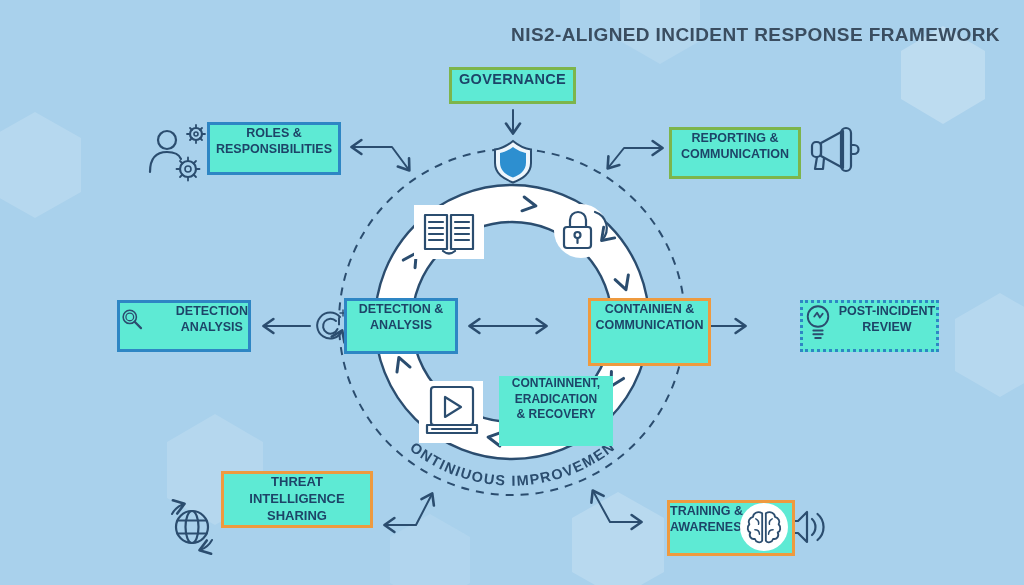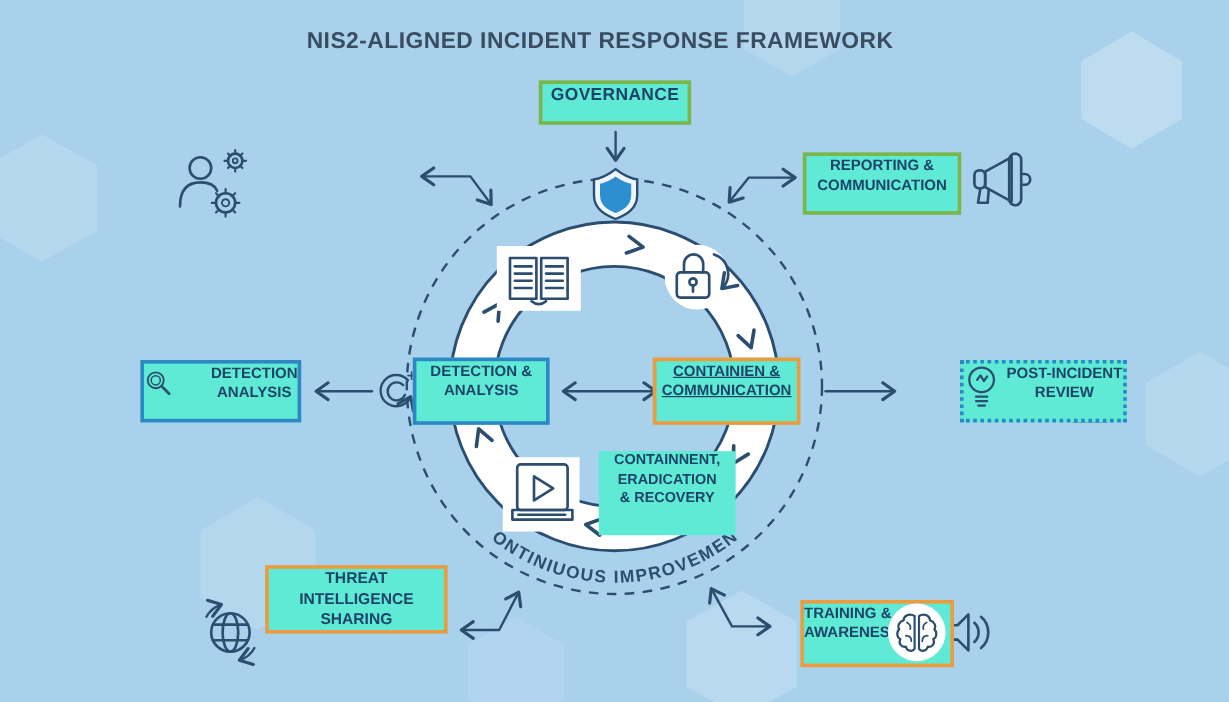--- a/index.html
+++ b/index.html
@@ -4,40 +4,40 @@
 <style>
   html,body{margin:0;padding:0;}
   body{
     width:1024px;height:585px;position:relative;overflow:hidden;
     background:#a9d1ec;
     font-family:"Liberation Sans", sans-serif;
   }
   #stage{position:absolute;inset:0;width:1024px;height:585px;}
   .layer{position:absolute;left:0;top:0;z-index:1;}
   .title{
-    position:absolute;left:0;top:24px;width:1000px;text-align:center;
+    position:absolute;left:0;top:24px;width:1000px;text-align:right;
     font-size:19px;font-weight:700;letter-spacing:.4px;color:#3a4d60;z-index:2;
   }
   .node{
     position:absolute;display:flex;align-items:flex-start;justify-content:center;gap:7px;
     background:#5eead4;color:#1d4468;font-weight:700;text-align:center;
     white-space:pre-line;line-height:1.3;z-index:2;font-size:12.5px;
     box-sizing:border-box;
   }
   .b-blue{border:3px solid #2e86c4;}
   .b-blue-dotted{border:3px dotted #2e86c4;margin-left:48px;}
   .b-orange{border:3px solid #ee9a3f;}
   .b-green{border:3px solid #7db54b;}
   .b-none{border:none;}
   .n-governance{left:449px;top:67px;width:127px;height:37px;font-size:14.5px;letter-spacing:.3px;}
   .n-roles{left:207px;top:122px;width:134px;height:53px;}
   .n-reporting{left:669px;top:127px;width:132px;height:52px;}
   .n-detect-left{left:117px;top:300px;width:134px;height:52px;gap:32px;}
   .n-detect-center{left:344px;top:298px;width:114px;height:56px;}
-  .n-containien{left:544px;top:298px;width:123px;height:56px;text-decoration:underline;}
+  .n-containien{left:588px;top:298px;width:123px;height:68px;}
   .n-cer{left:499px;top:376px;width:114px;height:70px;font-size:12px;}
   .n-post{left:752px;top:300px;width:139px;height:52px;}
   .n-threat{left:221px;top:471px;width:152px;height:57px;font-size:13px;}
   .n-training{left:667px;top:500px;width:128px;height:56px;justify-content:flex-start;padding-left:0;text-align:left;}
   .brain-halo{
     position:absolute;left:740px;top:503px;width:48px;height:48px;border-radius:50%;
     background:#ffffff;z-index:3;display:flex;align-items:center;justify-content:center;
   }
   svg text{font-family:"Liberation Sans", sans-serif;}
 </style>
@@ -176,20 +176,24 @@
       <textPath href="#caption-arc" startOffset="50%" text-anchor="middle">CONTINIUOUS IMPROVEMENT</textPath>
     </text>
   </svg>
 
   <div class="title">NIS2-ALIGNED INCIDENT RESPONSE FRAMEWORK</div>
 
   <div class="node b-green n-governance">
     <span>GOVERNANCE</span>
   </div>
 
+  <div class="node b-blue n-roles">
+    <span>ROLES &amp;
+RESPONSIBILITIES</span>
+  </div>
 
   <div class="node b-green n-reporting">
     <span>REPORTING &amp;
 COMMUNICATION</span>
   </div>
 
   <div class="node b-blue n-detect-left">
     <svg width="32" height="32" viewBox="0 0 34 34" stroke="#2b4d6f" fill="none" stroke-linecap="round">
       <circle cx="14" cy="14" r="9.5" stroke-width="2.2"></circle>
       <circle cx="14" cy="14" r="5.5" stroke-width="1.8"></circle>

